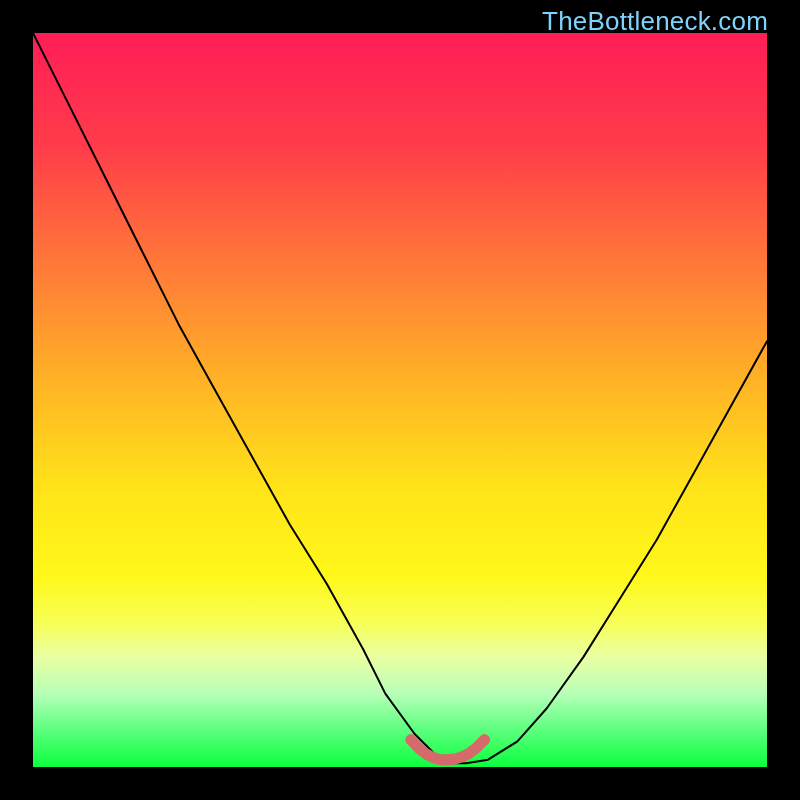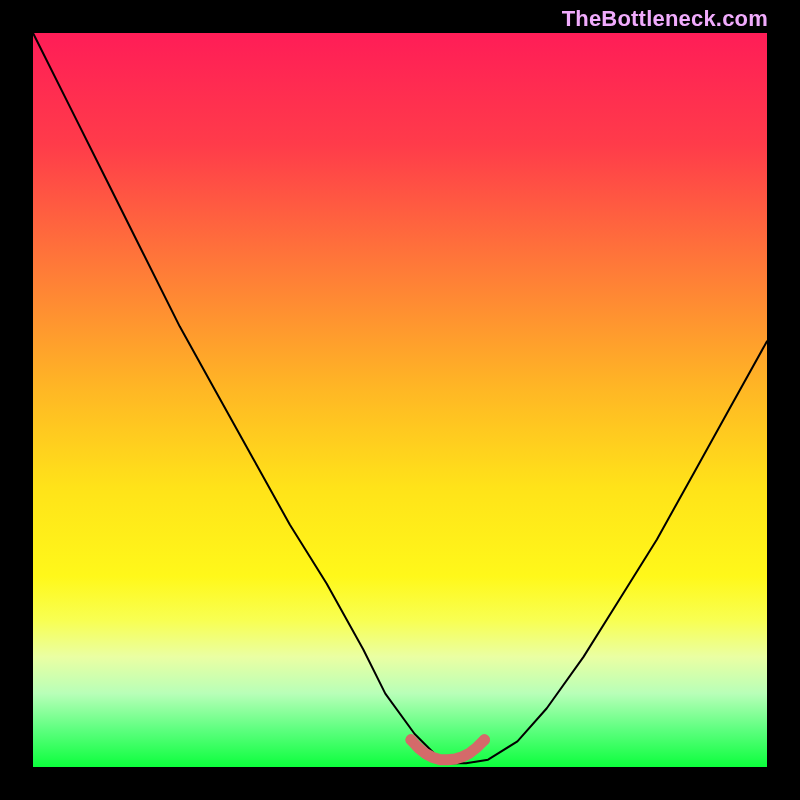--- a/index.html
+++ b/index.html
@@ -43,23 +43,23 @@
     left: 0;
     top: 0;
     width: 734px;
     height: 734px;
     overflow: visible;
   }
   .watermark {
     position: absolute;
     top: 6px;
     right: 32px;
-    color: #f0abfc;
-    font-size: 22px;
-    font-weight: 700;
+    color: #7dd3fc;
+    font-size: 26px;
+    font-weight: 400;
     letter-spacing: 0.2px;
   }
 </style>
 </head>
 <body>
 
 <div class="frame">
   <div class="plot-area">
     <svg class="curve" viewBox="0 0 734 734" preserveAspectRatio="none">
       <g>

